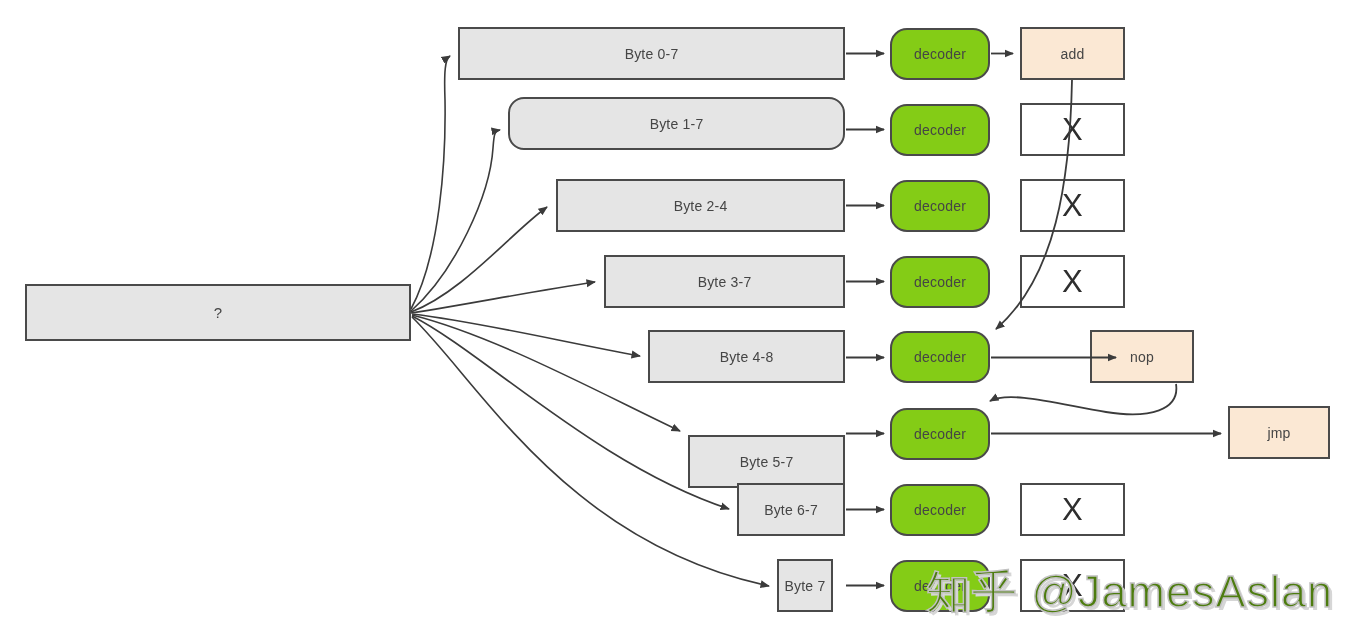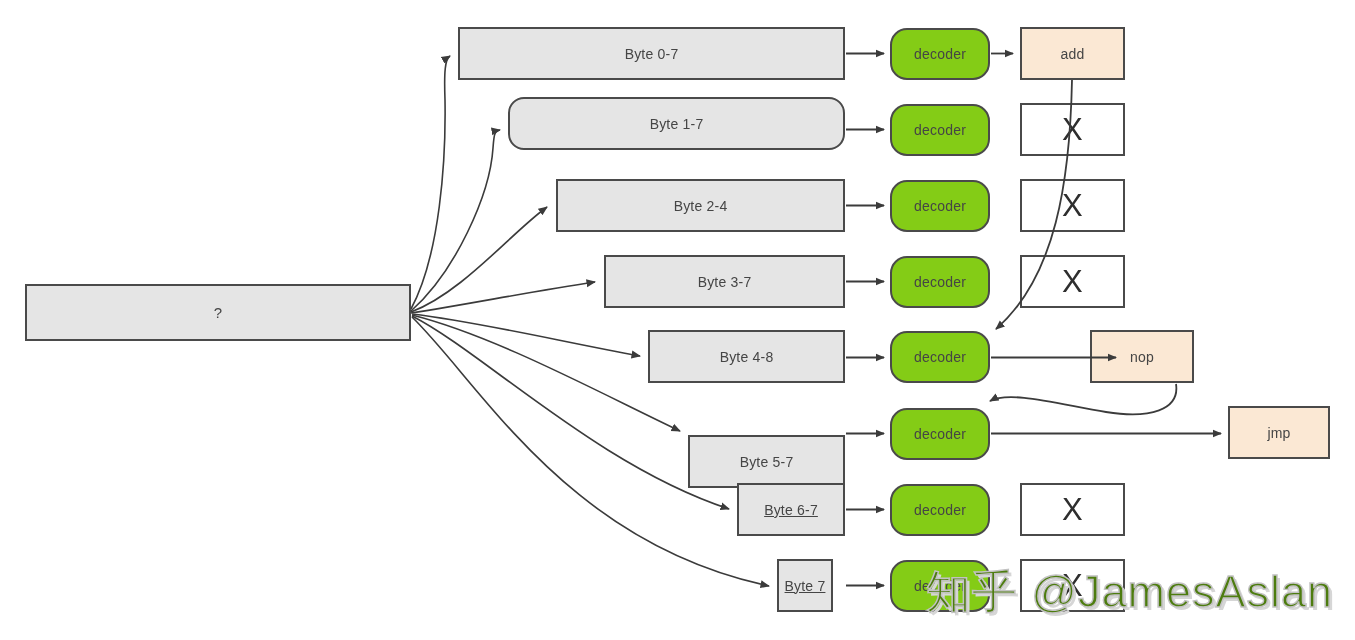--- a/index.html
+++ b/index.html
@@ -12,21 +12,21 @@
     border:2px solid #4a4a4a;display:flex;align-items:center;justify-content:center;
     font-size:14px;color:#454545;z-index:1;letter-spacing:0.2px;
   }
   .pill{
     border-radius:17px;background:#84cc16;width:100px;height:52px;
   }
   .result{width:105px;height:53px;}
   .instr{background:#fbe8d4;}
   .invalid{font-size:31px;color:#2e2e2e;font-weight:400;background:#ffffff;}
   .byte{height:53px;}
-  .u span{text-decoration:underline;}
+  .u span{}
   .src{width:386px;height:57px;font-size:15px;}
   #wires{position:absolute;left:0;top:0;z-index:2;pointer-events:none;}
   .wm{
     position:absolute;right:22px;top:562px;z-index:3;
     font-size:45px;color:#4d7c0f;white-space:nowrap;
     -webkit-text-stroke:1.5px #c2c2c2;
     text-shadow:3px 3px 0 #d6d6d6;
     letter-spacing:1px;
   }
 </style>

